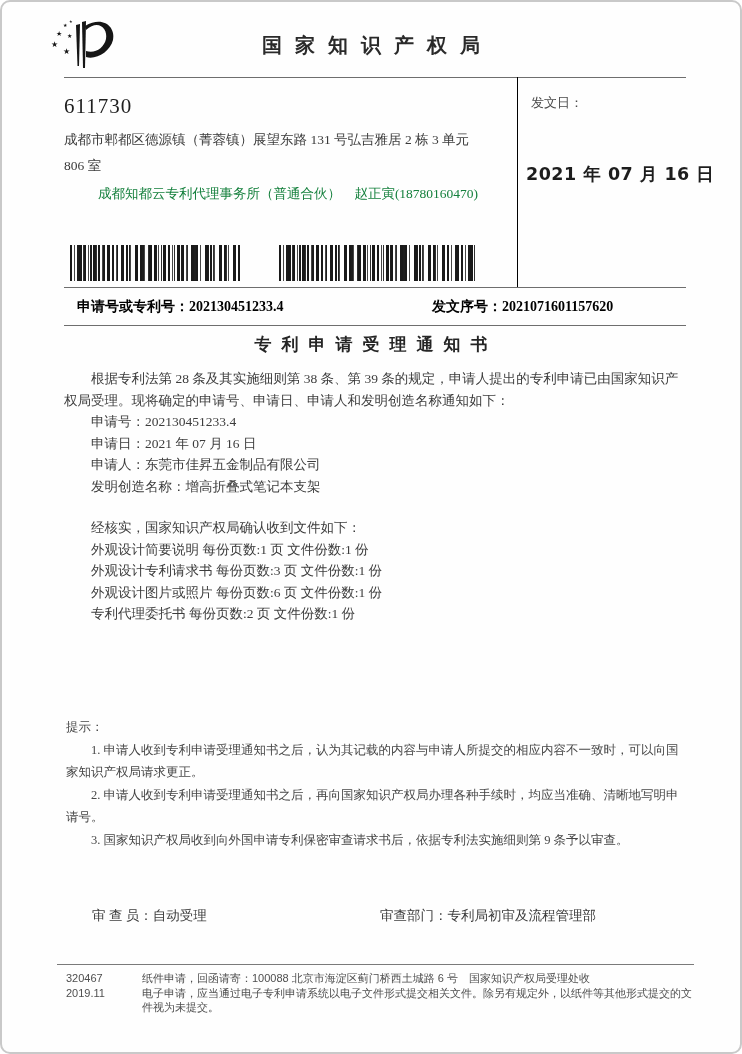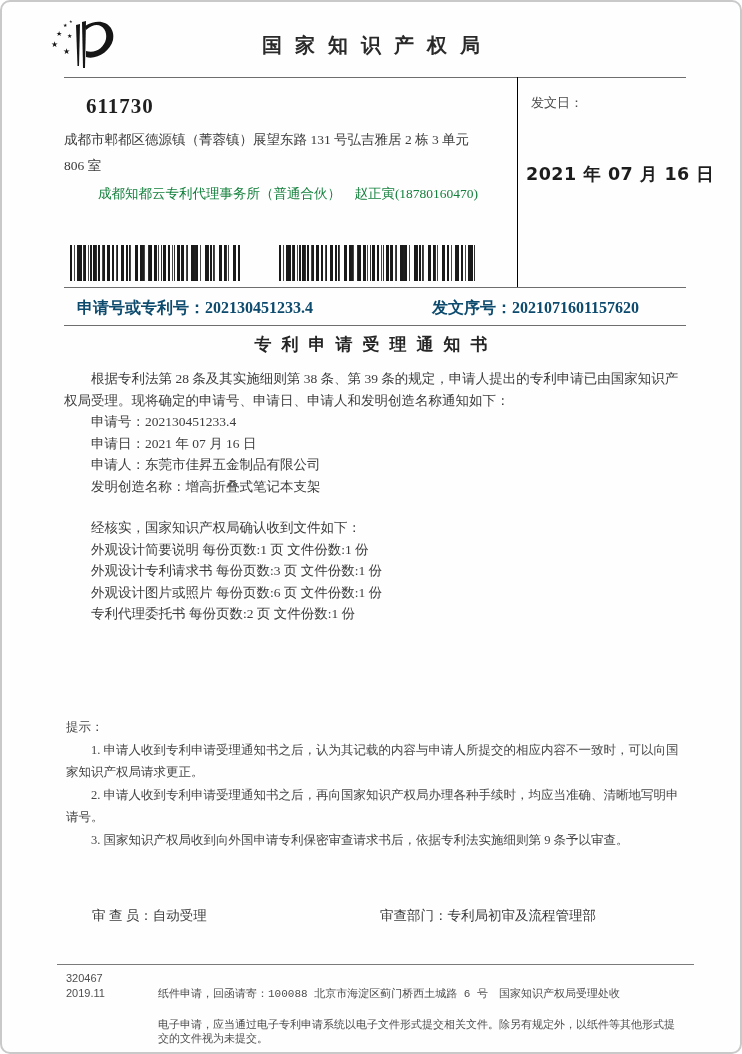--- a/index.html
+++ b/index.html
@@ -19,21 +19,21 @@
   .logo{left:44px;top:12px;width:72px;height:62px;}
   .agency-name{
     left:0;right:0;top:30px;text-align:center;
     font-size:20px;font-weight:bold;color:#2a2a2a;
     letter-spacing:13px;text-indent:13px;
   }
   .rule{background:#6e6e6e;height:1px;}
   .rule-header{left:62px;right:54px;top:75px;}
   
   .recipient{left:62px;top:92px;width:448px;}
-  .postal-code{font-size:21px;font-weight:bold;color:#1f1f1f;margin-left:22px;letter-spacing:1px;}
+  .postal-code{font-size:21px;font-weight:normal;color:#1f1f1f;letter-spacing:1px;}
   .addr-line{font-size:13.5px;margin-top:9px;line-height:17px;color:#3a3a3a;}
   .addr-line.first{margin-top:12px;}
   .agent-line{font-size:13.5px;text-align:center;margin-top:11px;color:#15803d;}
   
   .date-box{left:515px;top:75px;width:173px;height:210px;border-left:1px solid #000000;}
   .date-label{position:absolute;left:13px;top:17px;font-size:13px;color:#4a4a4a;}
   .date-value{
     position:absolute;left:8px;top:85px;font-size:17.5px;font-weight:600;color:#1d1d1d;
     font-family:"DejaVu Sans","Liberation Sans",sans-serif;letter-spacing:0.5px;white-space:nowrap;
   }
@@ -41,21 +41,21 @@
   .barcode{
     top:243px;height:36px;
     background-image:
       repeating-linear-gradient(90deg,#191919 0px,#191919 2px,transparent 2px,transparent 4px,#474747 4px,#474747 5px,transparent 5px,transparent 9px,#191919 9px,#191919 12px,transparent 12px,transparent 14px),
       repeating-linear-gradient(90deg,#303030 0px,#303030 1px,transparent 1px,transparent 7px,#1d1d1d 7px,#1d1d1d 9px,transparent 9px,transparent 13px);
   }
   .barcode-left{left:68px;width:172px;}
   .barcode-right{left:277px;width:196px;}
   .rule-2{left:62px;right:54px;top:285px;}
   
-  .numbers-row{left:0;right:0;top:296px;height:22px;font-size:16px;font-weight:bold;color:#0c4a6e;padding-left:12px;}
+  .numbers-row{left:0;right:0;top:296px;height:22px;font-size:14px;font-weight:bold;color:#000000;padding-left:12px;}
   .app-no{position:absolute;left:75px;white-space:nowrap;}
   .serial-no{position:absolute;left:430px;white-space:nowrap;}
   .rule-3{left:62px;right:54px;top:323px;}
   
   .doc-title{
     left:0;right:0;top:331px;text-align:center;
     font-size:17px;font-weight:bold;color:#252525;
     letter-spacing:10px;text-indent:10px;
   }
   
@@ -77,21 +77,21 @@
   
   .footer{
     left:64px;right:42px;top:969px;
     font-family:"Liberation Sans","DejaVu Sans",sans-serif;
     font-size:11px;line-height:14.5px;color:#4e4e4e;
     display:flex;
   }
   .footer-codes{width:76px;flex:none;}
   .footer-codes div{white-space:nowrap;}
   .footer-text{flex:1;}
-  .footer-text p{margin:16px;font-family:Liberation Mono, monospace;}
+  .footer-text p{margin:0;}
 </style>
 </head>
 <body>
 
 <div class="page">
 
   <svg class="abs logo" viewBox="0 0 72 62" aria-hidden="true">
     <g fill="#161616">
       <text x="17" y="13" font-size="5">★</text>
       <text x="23" y="9" font-size="4">★</text>

